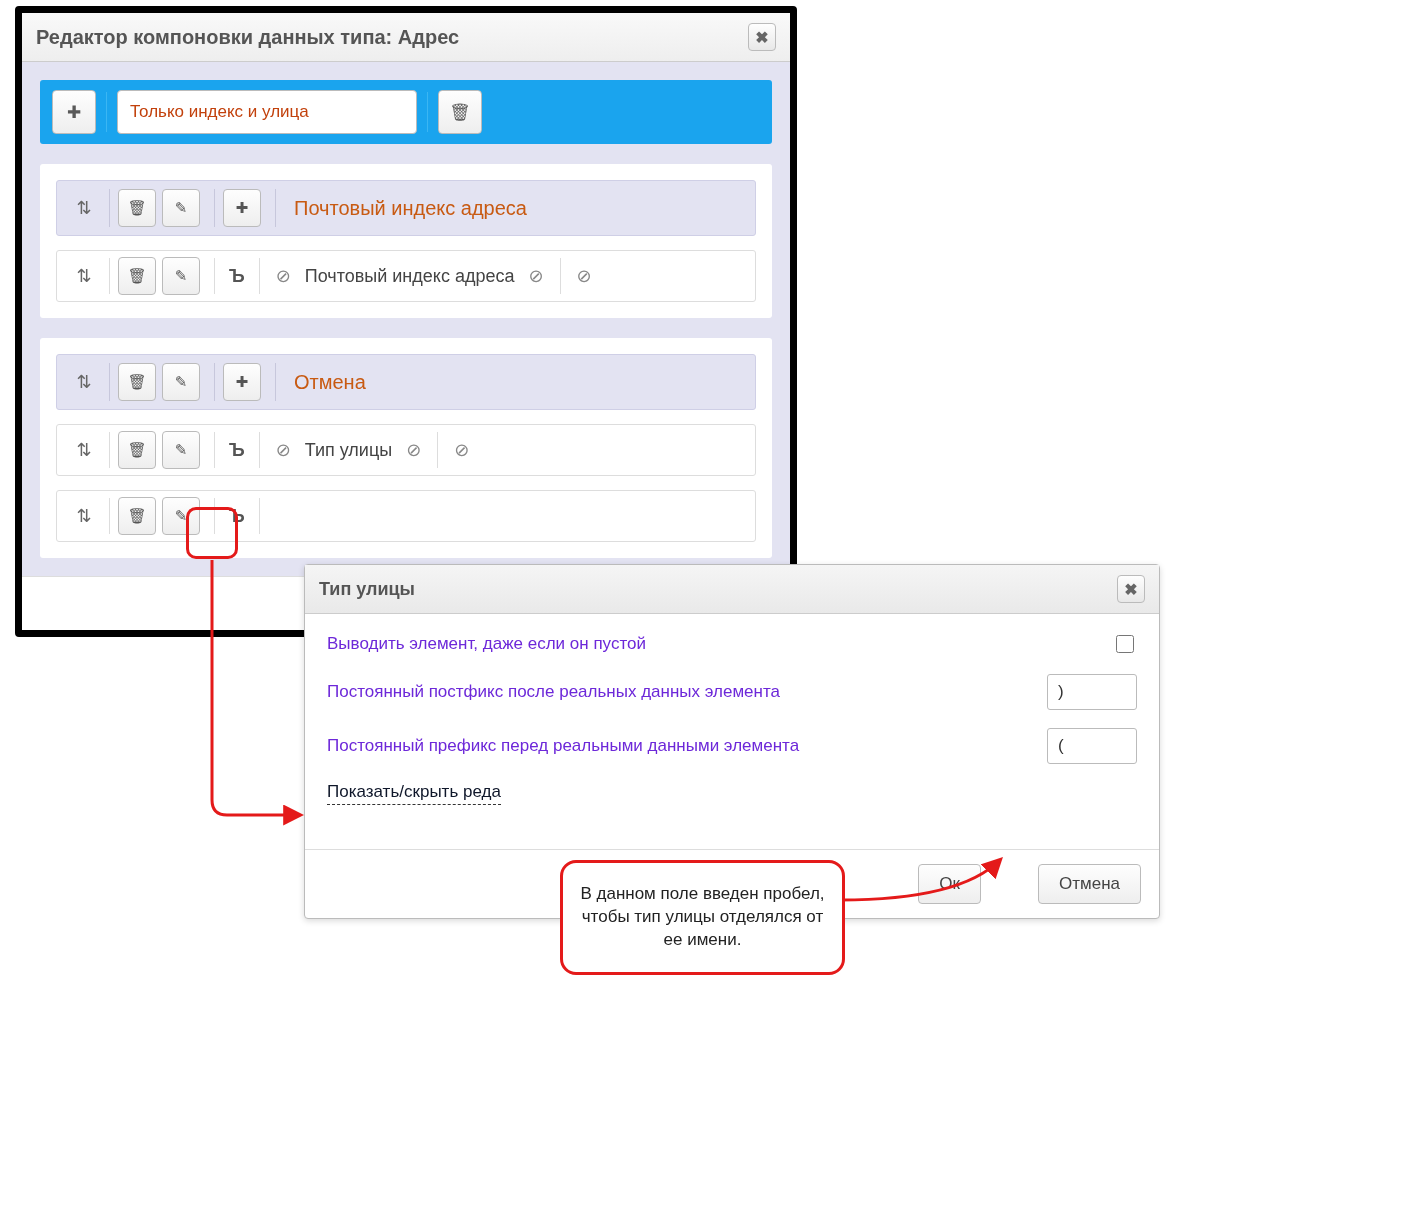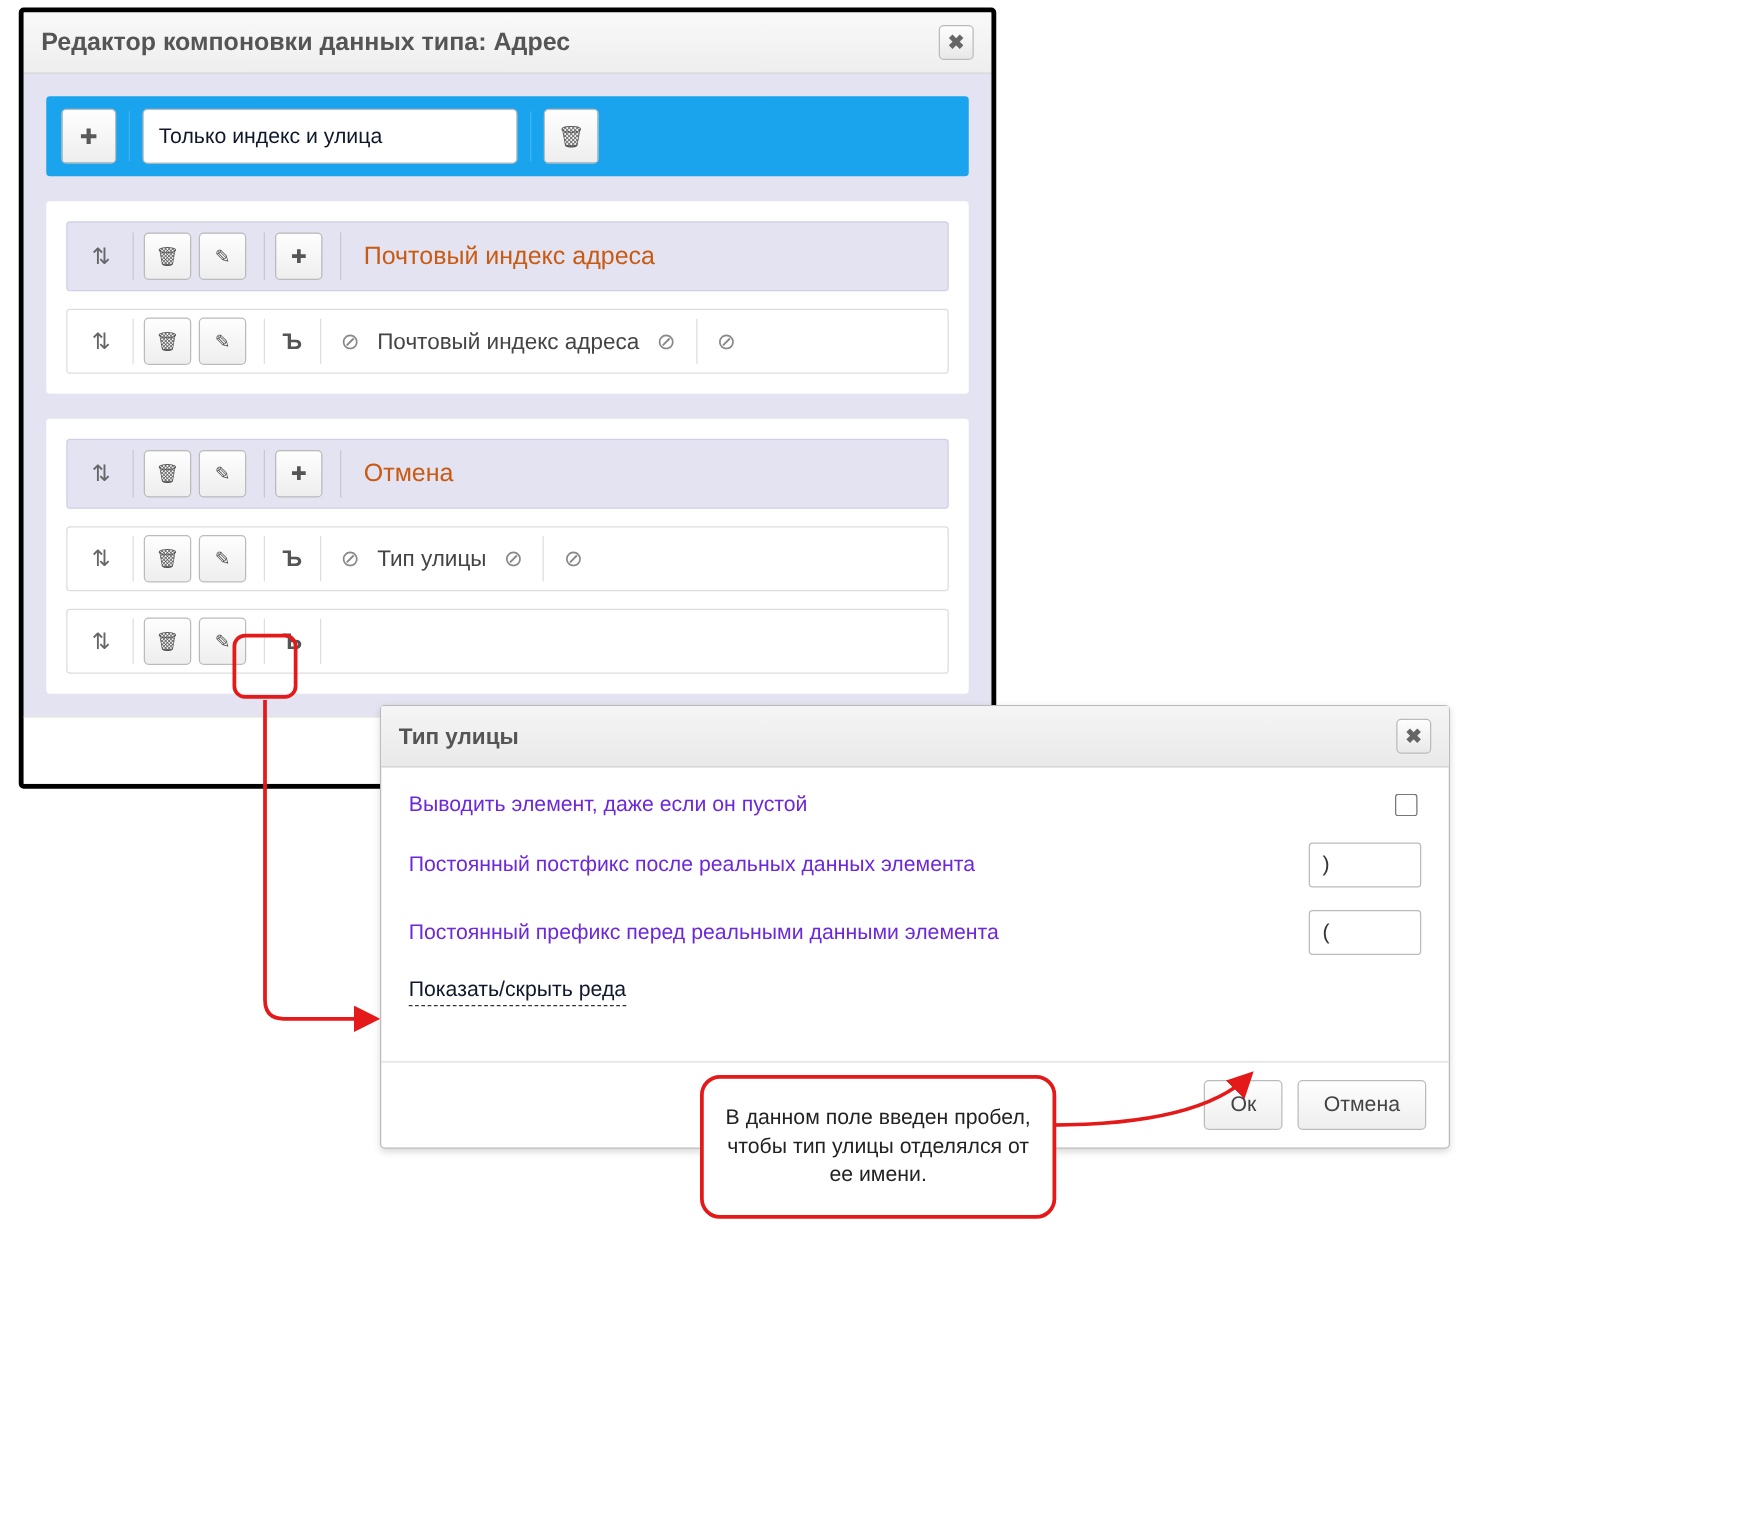--- a/index.html
+++ b/index.html
@@ -10,21 +10,21 @@
     color: #333;
     background: #fff;
     width: 1410px;
     height: 1222px;
     position: relative;
   }
   .main-panel {
     position: absolute;
     left: 15px; top: 6px;
     width: 782px;
-    border: 4px solid #000000;
+    border: 7px solid #000000;
     border-radius: 4px;
     background: #fff;
   }
   .panel-header {
     display: flex;
     align-items: center;
     justify-content: space-between;
     padding: 10px 14px;
     border-bottom: 1px solid #ccc;
     background: linear-gradient(#f9f9f9, #eee);
@@ -65,21 +65,21 @@
     cursor: pointer;
     color: #595959;
     font-size: 17px;
   }
   .vsep { width:1px; height:40px; background:#3bb6f3; margin:0 10px; }
   .name-input {
     height: 44px; width: 300px;
     border: 1px solid #bbb;
     border-radius: 4px;
     padding: 0 12px;
-    font-size: 17px; color: #0f172a;
+    font-size: 17px; color: #c2410c;
     background: #fff;
   }
   .white-block {
     background: #fff;
     border-radius: 3px;
     margin-top: 20px;
     padding: 16px;
   }
   .lavender-row {
     background: #e3e3f2;
@@ -160,21 +160,21 @@
   .dlg-footer {
     border-top:1px solid #ddd;
     padding: 14px 18px;
     display:flex; justify-content:flex-end; gap:12px;
     margin-top: 40px;
   }
   .dlg-btn {
     height:40px; padding: 0 20px;
     border:1px solid #bbb; border-radius:4px;
     background:linear-gradient(#fefefe,#eee);
-    font-size:17px; color:#444; cursor:pointer;
+    font-size:17px; color:#444; cursor:pointer;margin-left:45px;
   }
   
   
   .red-circle {
     position:absolute;
     border: 3px solid #e41a1a;
     border-radius: 10px;
     pointer-events:none;
   }
   .callout {

